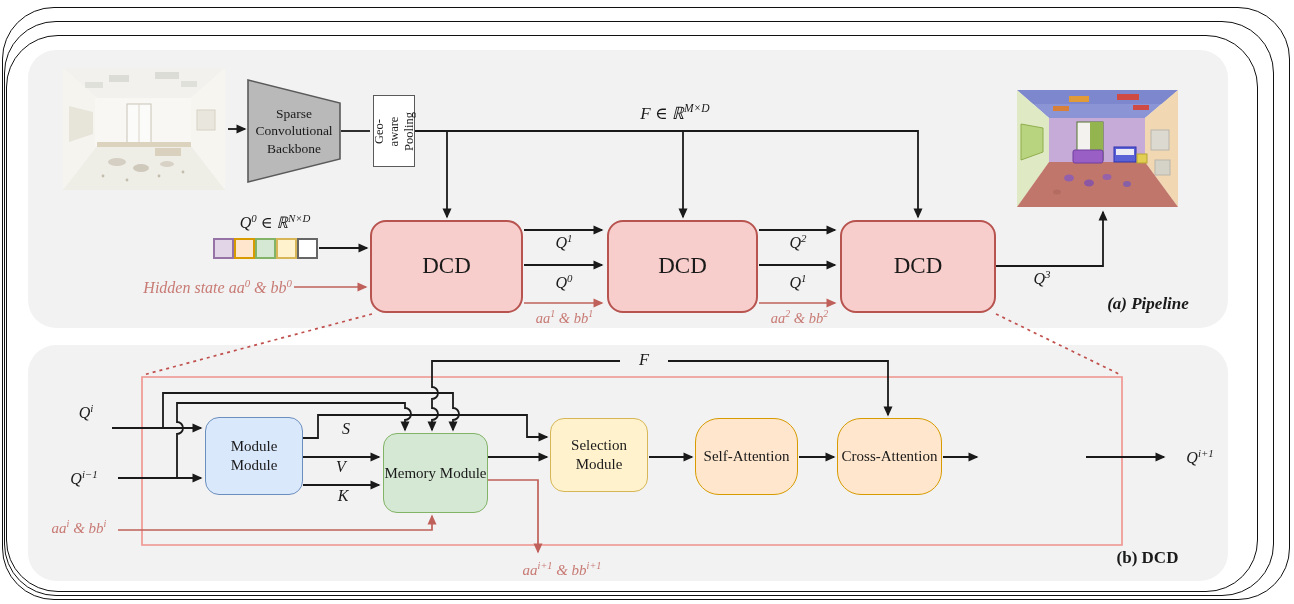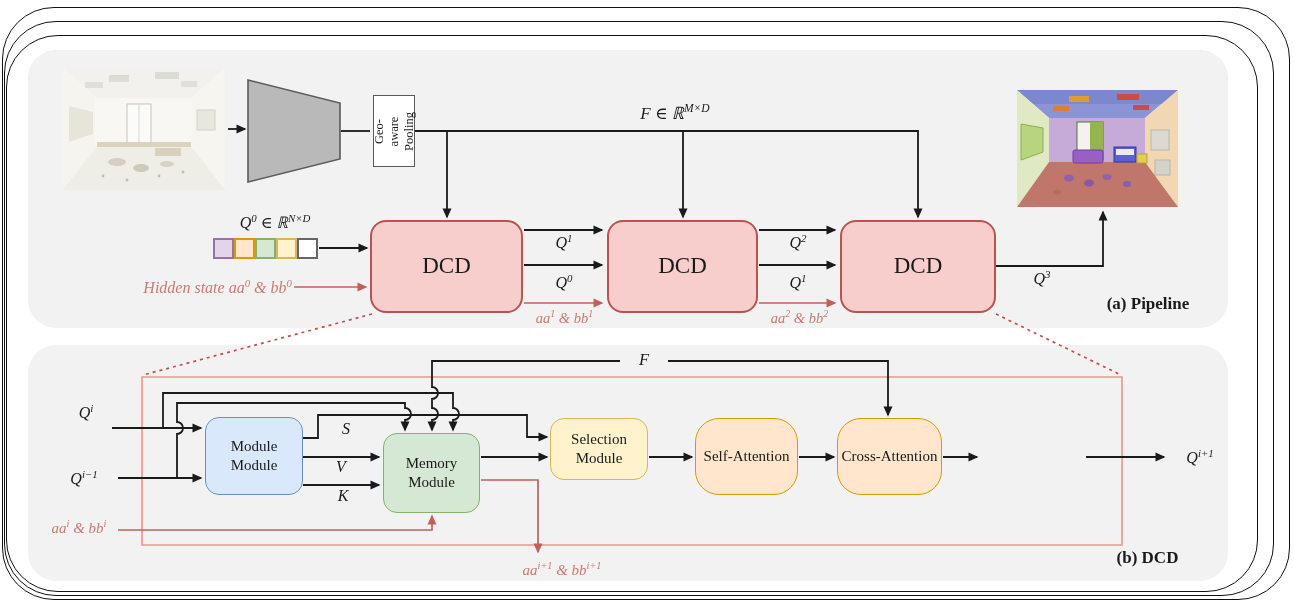--- a/index.html
+++ b/index.html
@@ -152,20 +152,21 @@
     <rect x="97" y="57" width="22" height="15" fill="#5a60d6" stroke="#2d33ae"></rect>
     <rect x="99" y="59" width="18" height="6" fill="#eceaf2"></rect>
     <rect x="120" y="64" width="10" height="9" fill="#e2ce52" stroke="#b7a52e"></rect>
     <ellipse cx="52" cy="88" rx="5" ry="3.5" fill="#8a5cb8" opacity="0.85"></ellipse>
     <ellipse cx="72" cy="93" rx="5" ry="3.5" fill="#7d4fb0" opacity="0.8"></ellipse>
     <ellipse cx="90" cy="87" rx="4.5" ry="3" fill="#8a5cb8" opacity="0.8"></ellipse>
     <ellipse cx="110" cy="94" rx="4" ry="3" fill="#6f57c0" opacity="0.7"></ellipse>
     <ellipse cx="40" cy="102" rx="4" ry="2.5" fill="#b06a60" opacity="0.8"></ellipse>
   </svg>
 
+  <div class="bk-label" style="left:247px;top:90px;width:94px;height:82px;">Sparse Convolutional Backbone</div>
   <div class="geo" style="left:373px;top:95px;width:42px;height:72px;">
     <span>Geo-aware Pooling</span>
   </div>
   <div class="lbl math" style="left:585px;top:101px;width:180px;font-size:17px;">F ∈ ℝ<sup>M×D</sup></div>
   <div class="lbl math" style="left:195px;top:211px;width:160px;">Q<sup>0</sup> ∈ ℝ<sup>N×D</sup></div>
   <div class="tokens">
       <span class="token" style="background: rgb(225, 213, 231); border-color: rgb(150, 115, 166);"></span>
       <span class="token" style="background: rgb(255, 230, 204); border-color: rgb(215, 155, 0);"></span>
       <span class="token" style="background: rgb(213, 232, 212); border-color: rgb(130, 179, 102);"></span>
       <span class="token" style="background: rgb(255, 242, 204); border-color: rgb(214, 182, 86);"></span>
@@ -177,30 +178,30 @@
   <div class="box dcd" style="left:607px;top:220px;width:151px;height:93px;">DCD</div>
   <div class="box dcd" style="left:840px;top:220px;width:156px;height:93px;">DCD</div>
 
   <div class="lbl math" style="left:534px;top:232px;width:60px;">Q<sup>1</sup></div>
   <div class="lbl math" style="left:534px;top:272px;width:60px;">Q<sup>0</sup></div>
   <div class="lbl math red" style="left:502px;top:308px;width:125px;font-size:14.5px;">aa<sup>1</sup> &amp; bb<sup>1</sup></div>
   <div class="lbl math" style="left:768px;top:232px;width:60px;">Q<sup>2</sup></div>
   <div class="lbl math" style="left:768px;top:272px;width:60px;">Q<sup>1</sup></div>
   <div class="lbl math red" style="left:737px;top:308px;width:125px;font-size:14.5px;">aa<sup>2</sup> &amp; bb<sup>2</sup></div>
   <div class="lbl math" style="left:1012px;top:268px;width:60px;">Q<sup>3</sup></div>
-  <div class="lbl cap" style="left:1070px;top:294px;width:156px;">(a) Pipeline</div>
+  <div class="lbl cap" style="left:1070px;top:294px;width:156px;font-style:italic;">(a) Pipeline</div>
 
   <div class="lbl math" style="left:50px;top:402px;width:72px;">Q<sup>i</sup></div>
   <div class="lbl math" style="left:38px;top:468px;width:92px;">Q<sup>i−1</sup></div>
   <div class="lbl math red" style="left:20px;top:518px;width:118px;font-size:15px;">aa<sup>i</sup> &amp; bb<sup>i</sup></div>
   <div class="lbl math" style="left:616px;top:350px;width:56px;font-size:16.5px;">F</div>
 
   <div class="box fusion" style="left:205px;top:417px;width:98px;height:78px;">Module Module</div>
-  <div class="box memory" style="left:383px;top:433px;width:97px;height:80px;">Memory Module</div>
-  <div class="box selection" style="left:550px;top:418px;width:98px;height:62px;">Selection Module</div>
+  <div class="box memory" style="left:383px;top:433px;width:105px;height:80px;">Memory Module</div>
+  <div class="box selection" style="left:550px;top:418px;width:98px;height:74px;">Selection Module</div>
   <div class="box attn" style="left:695px;top:418px;width:103px;height:77px;">Self-Attention</div>
   <div class="box attn" style="left:837px;top:418px;width:105px;height:77px;">Cross-Attention</div>
 
   <div class="lbl math" style="left:330px;top:420px;width:32px;">S</div>
   <div class="lbl math" style="left:325px;top:458px;width:32px;">V</div>
   <div class="lbl math" style="left:327px;top:487px;width:32px;">K</div>
 
   <div class="lbl math" style="left:1158px;top:447px;width:84px;">Q<sup>i+1</sup></div>
   <div class="lbl math red" style="left:488px;top:560px;width:148px;font-size:15px;">aa<sup>i+1</sup> &amp; bb<sup>i+1</sup></div>
   <div class="lbl cap" style="left:1075px;top:548px;width:145px;">(b) DCD</div>

